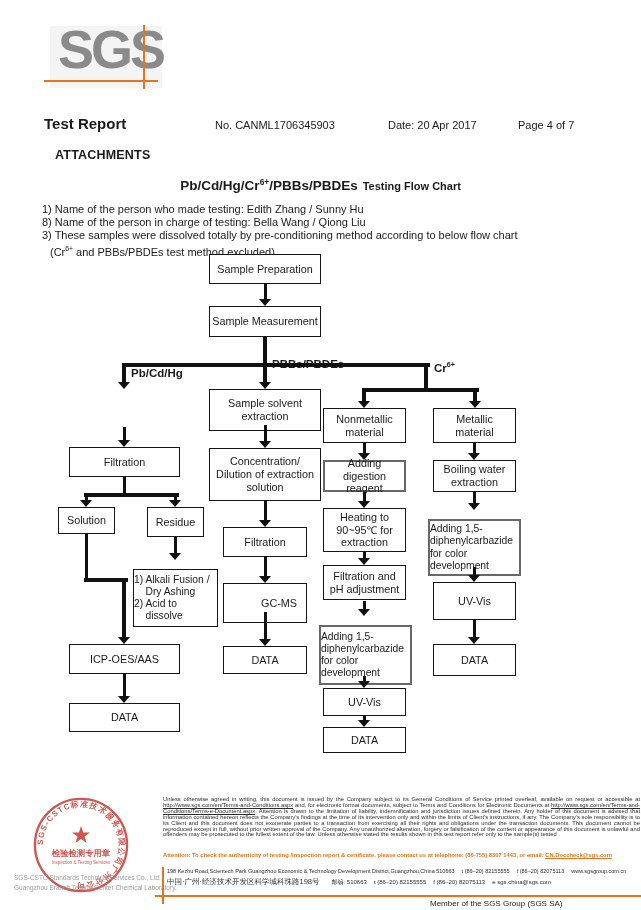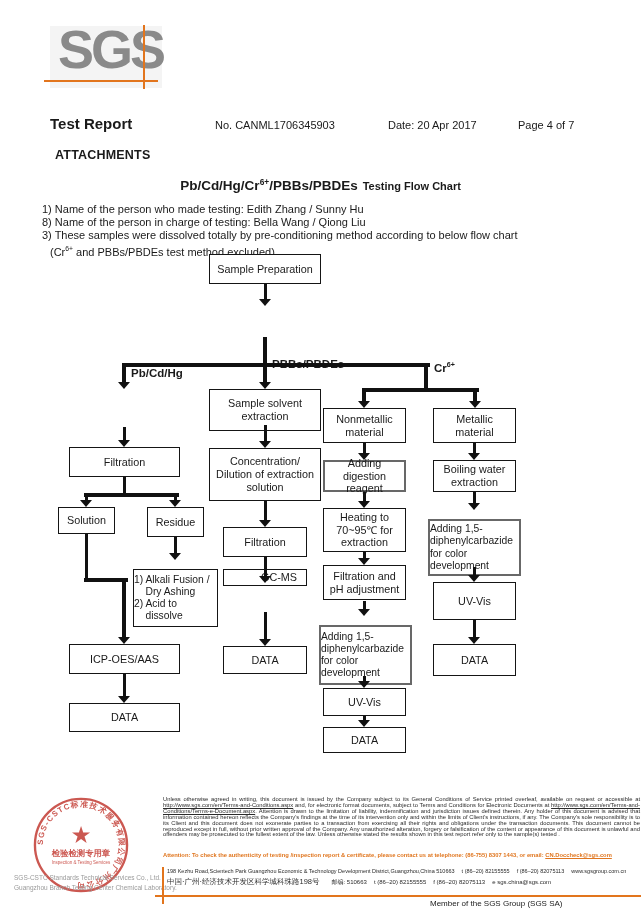--- a/index.html
+++ b/index.html
@@ -5,21 +5,21 @@
   html,body{margin:0;padding:0;}
   body{width:641px;height:910px;position:relative;background:#fff;
        font-family:"Liberation Sans",sans-serif;color:#1a1a1a;overflow:hidden;}
   .abs{position:absolute;}
   
   .logo-bg{left:50px;top:26px;width:112px;height:62px;background:#f4f4f4;}
   .logo-text{left:58px;top:22px;font-size:54px;font-weight:bold;color:#8a8a8a;
              letter-spacing:-3px;line-height:1;}
   .logo-vline{left:143px;top:25px;width:2px;height:64px;background:#e2751d;}
   .logo-hline{left:44px;top:80px;width:114px;height:2px;background:#e2751d;}
-  .report-title{left:50px;top:115px;font-size:15px;font-weight:bold;}
+  .report-title{left:44px;top:115px;font-size:15px;font-weight:bold;}
   .hmeta{top:119px;font-size:11px;}
   .attach{left:55px;top:148px;font-size:12.5px;font-weight:bold;letter-spacing:.2px;}
   .fc-title{left:0;top:176px;width:641px;text-align:center;}
   .t-main{font-size:13.5px;font-weight:bold;}
   .t-sub{font-size:11px;font-weight:bold;margin-left:5px;}
   .note{left:42px;font-size:11px;line-height:13px;}
   sup{font-size:.62em;vertical-align:super;font-weight:inherit;}
   
   #fc{position:absolute;left:0;top:250px;width:641px;height:512px;}
   .box{position:absolute;border:1.5px solid #151515;background:#fff;box-sizing:border-box;
@@ -72,46 +72,47 @@
 <div class="abs note" style="top:216px;">8) Name of the person in charge of testing: Bella Wang / Qiong Liu</div>
 <div class="abs note" style="top:229px;">3) These samples were dissolved totally by pre-conditioning method according to below flow chart</div>
 <div class="abs note" style="top:242px;left:50px;"><span>(Cr</span><sup>6+</sup><span> and PBBs/PBDEs test method excluded).</span></div>
 
 <div id="fc">
   <span class="blabel" style="left:131px;top:117px;">Pb/Cd/Hg</span>
   <span class="blabel" style="left:272px;top:108px;">PBBs/PBDEs</span>
   <span class="blabel" style="left:434px;top:111px;"><span>Cr</span><sup>6+</sup></span>
 
   <div class="box" style="left:209px;top:4px;width:112px;height:30px;">Sample Preparation</div>
+  <div class="box" style="left:209px;top:56px;width:112px;height:31px;">Sample Measurement</div>
 
   <div class="box" style="left:69px;top:197px;width:111px;height:30px;">Filtration</div>
   <div class="box" style="left:58px;top:257px;width:57px;height:27px;">Solution</div>
   <div class="box" style="left:147px;top:257px;width:57px;height:30px;">Residue</div>
   <div class="box left" style="left:133px;top:310px;width:85px;height:58px;">1) Alkali Fusion /
 &nbsp;&nbsp;&nbsp;&nbsp;Dry Ashing
 2) Acid to
 &nbsp;&nbsp;&nbsp;&nbsp;dissolve</div>
   <div class="box" style="left:69px;top:394px;width:111px;height:30px;">ICP-OES/AAS</div>
   <div class="box" style="left:69px;top:453px;width:111px;height:29px;">DATA</div>
 
   <div class="box" style="left:209px;top:139px;width:112px;height:42px;">Sample solvent
 extraction</div>
   <div class="box" style="left:209px;top:198px;width:112px;height:53px;">Concentration/
 Dilution of extraction
 solution</div>
   <div class="box" style="left:223px;top:277px;width:84px;height:30px;">Filtration</div>
-  <div class="box" style="left:223px;top:319px;width:84px;height:17px;padding-left:30px;">GC-MS</div>
+  <div class="box" style="left:223px;top:333px;width:84px;height:40px;padding-left:30px;">GC-MS</div>
   <div class="box" style="left:223px;top:396px;width:84px;height:28px;">DATA</div>
 
   <div class="box" style="left:323px;top:158px;width:83px;height:35px;">Nonmetallic
 material</div>
   <div class="box thick" style="left:323px;top:210px;width:83px;height:32px;">Adding digestion
 reagent</div>
   <div class="box" style="left:323px;top:258px;width:83px;height:44px;">Heating to
-70~95℃ for
+90~95℃ for
 extraction</div>
   <div class="box" style="left:323px;top:315px;width:83px;height:35px;">Filtration and
 pH adjustment</div>
   <div class="box thick left" style="left:319px;top:366px;width:93px;height:60px;">Adding 1,5-
 diphenylcarbazide
 for color
 development</div>
   <div class="box" style="left:323px;top:438px;width:83px;height:28px;">UV-Vis</div>
   <div class="box" style="left:323px;top:477px;width:83px;height:26px;">DATA</div>
 

